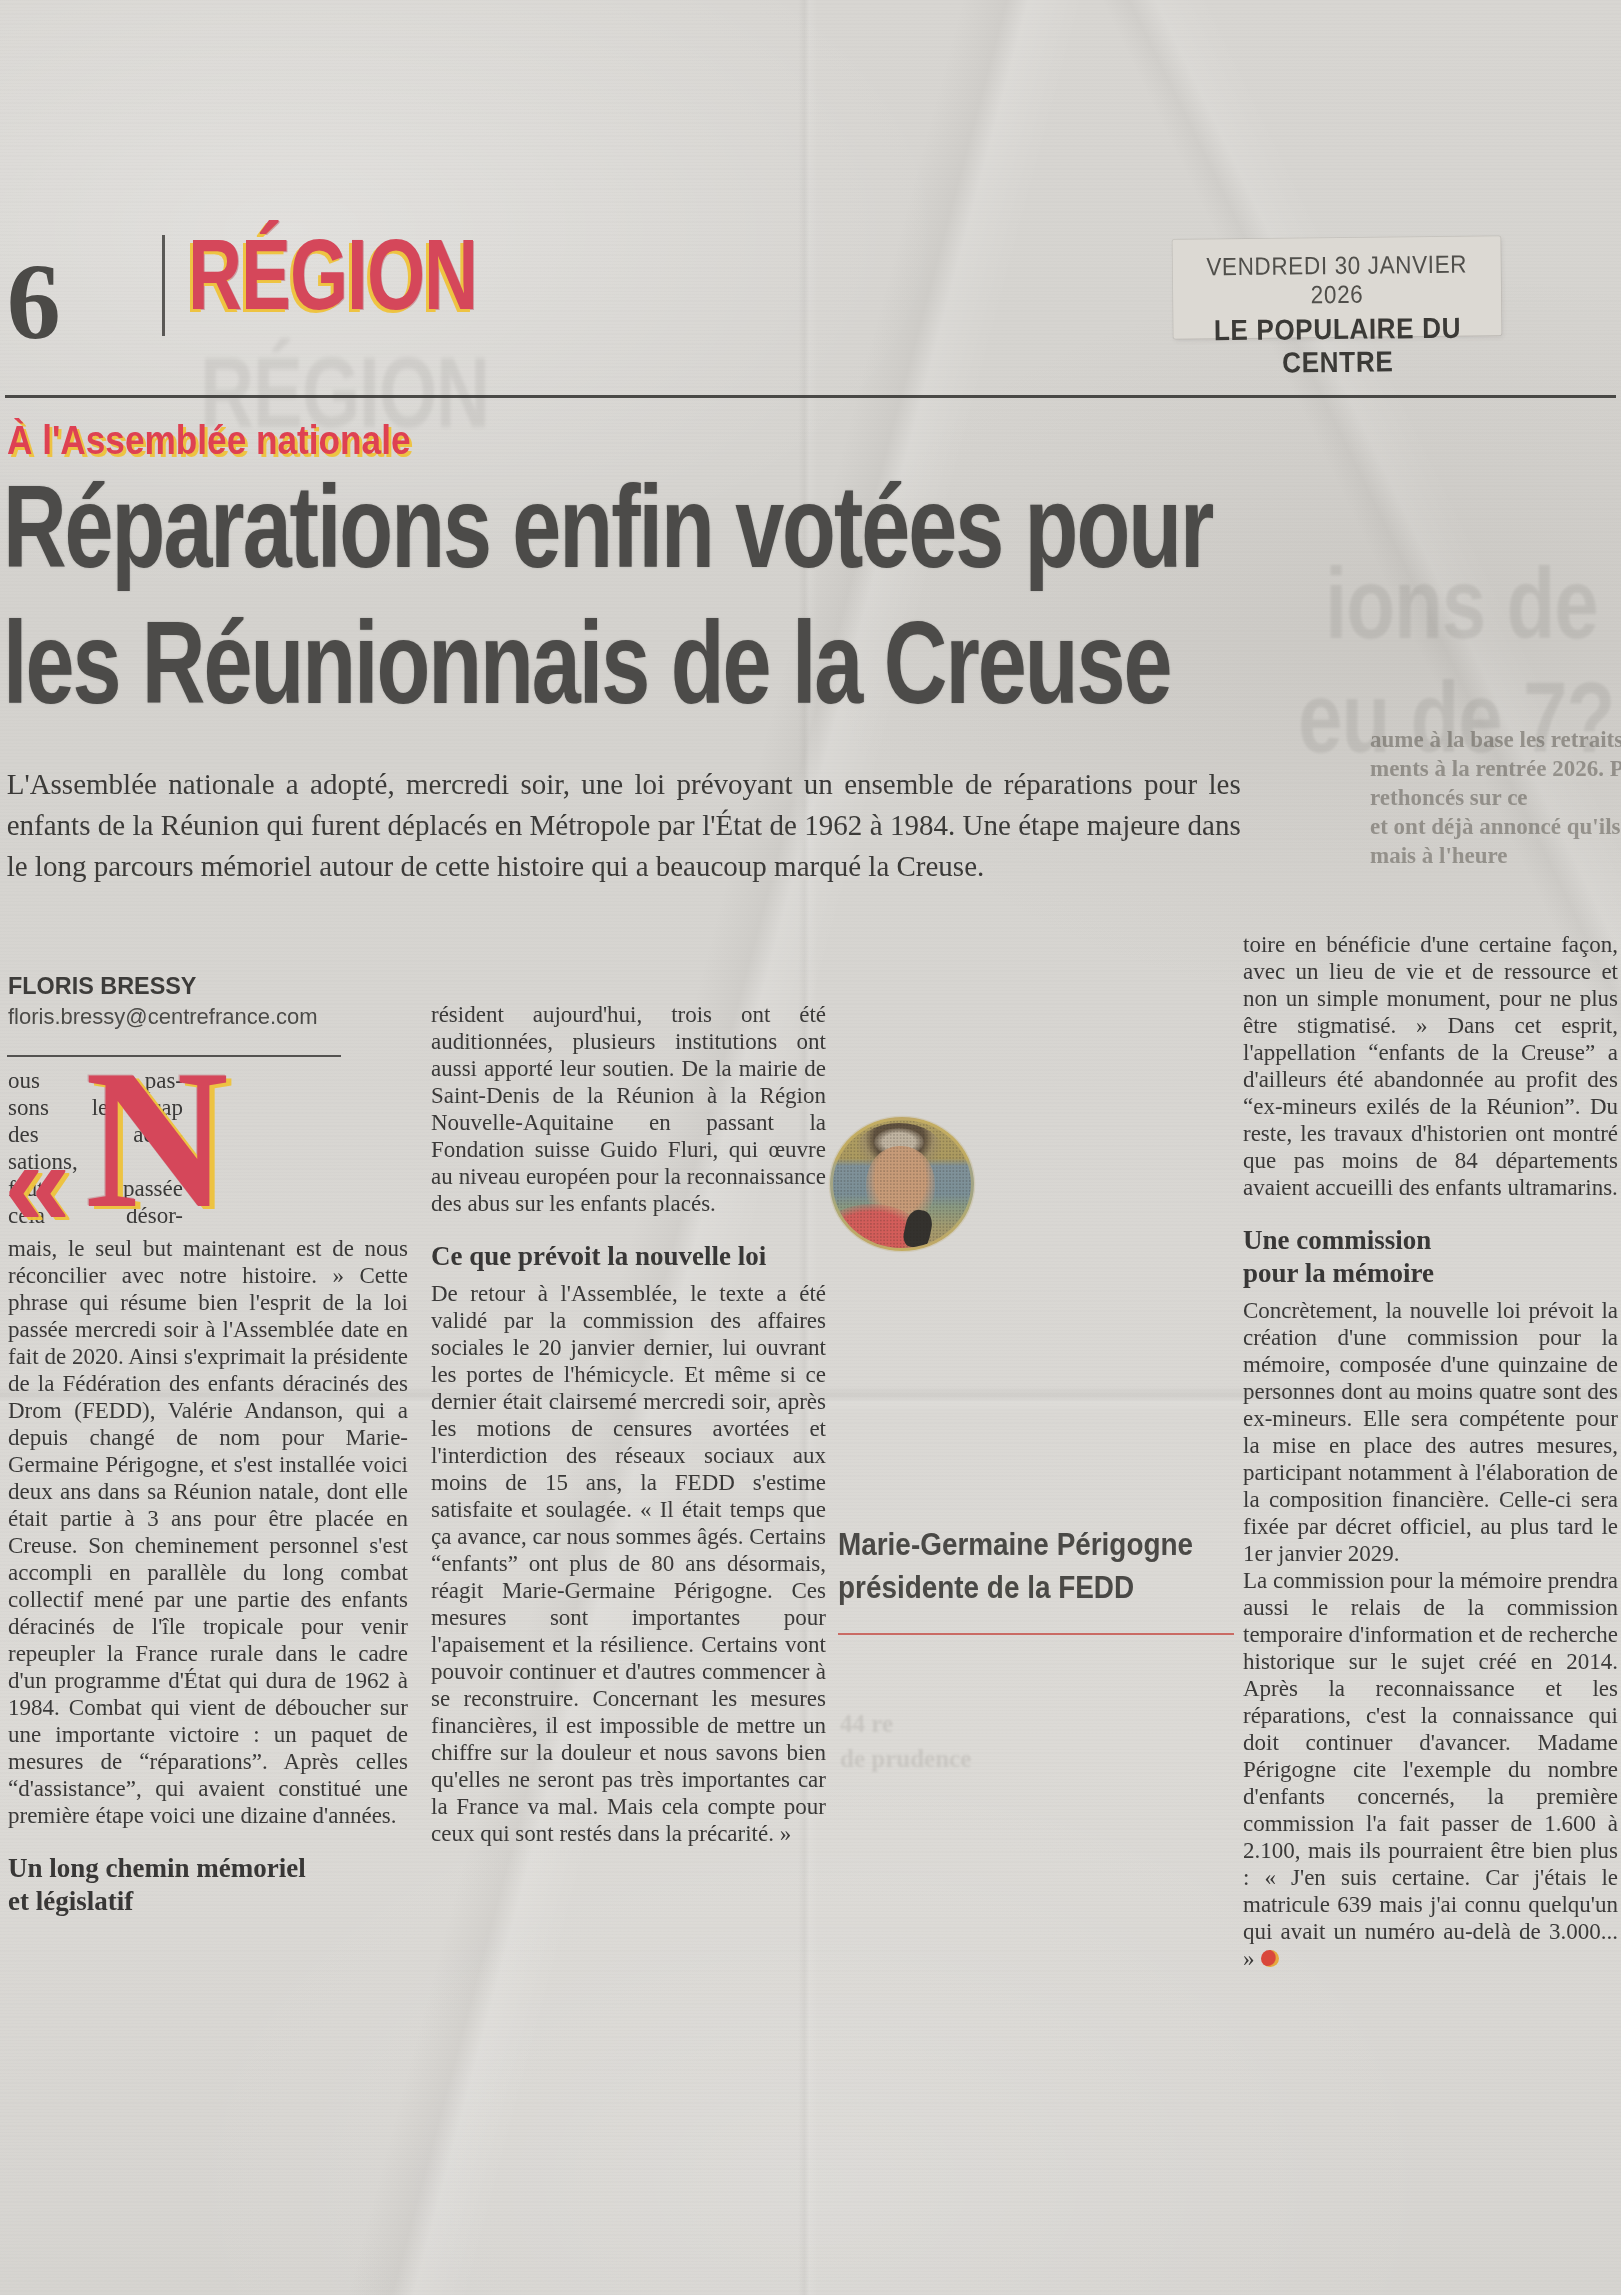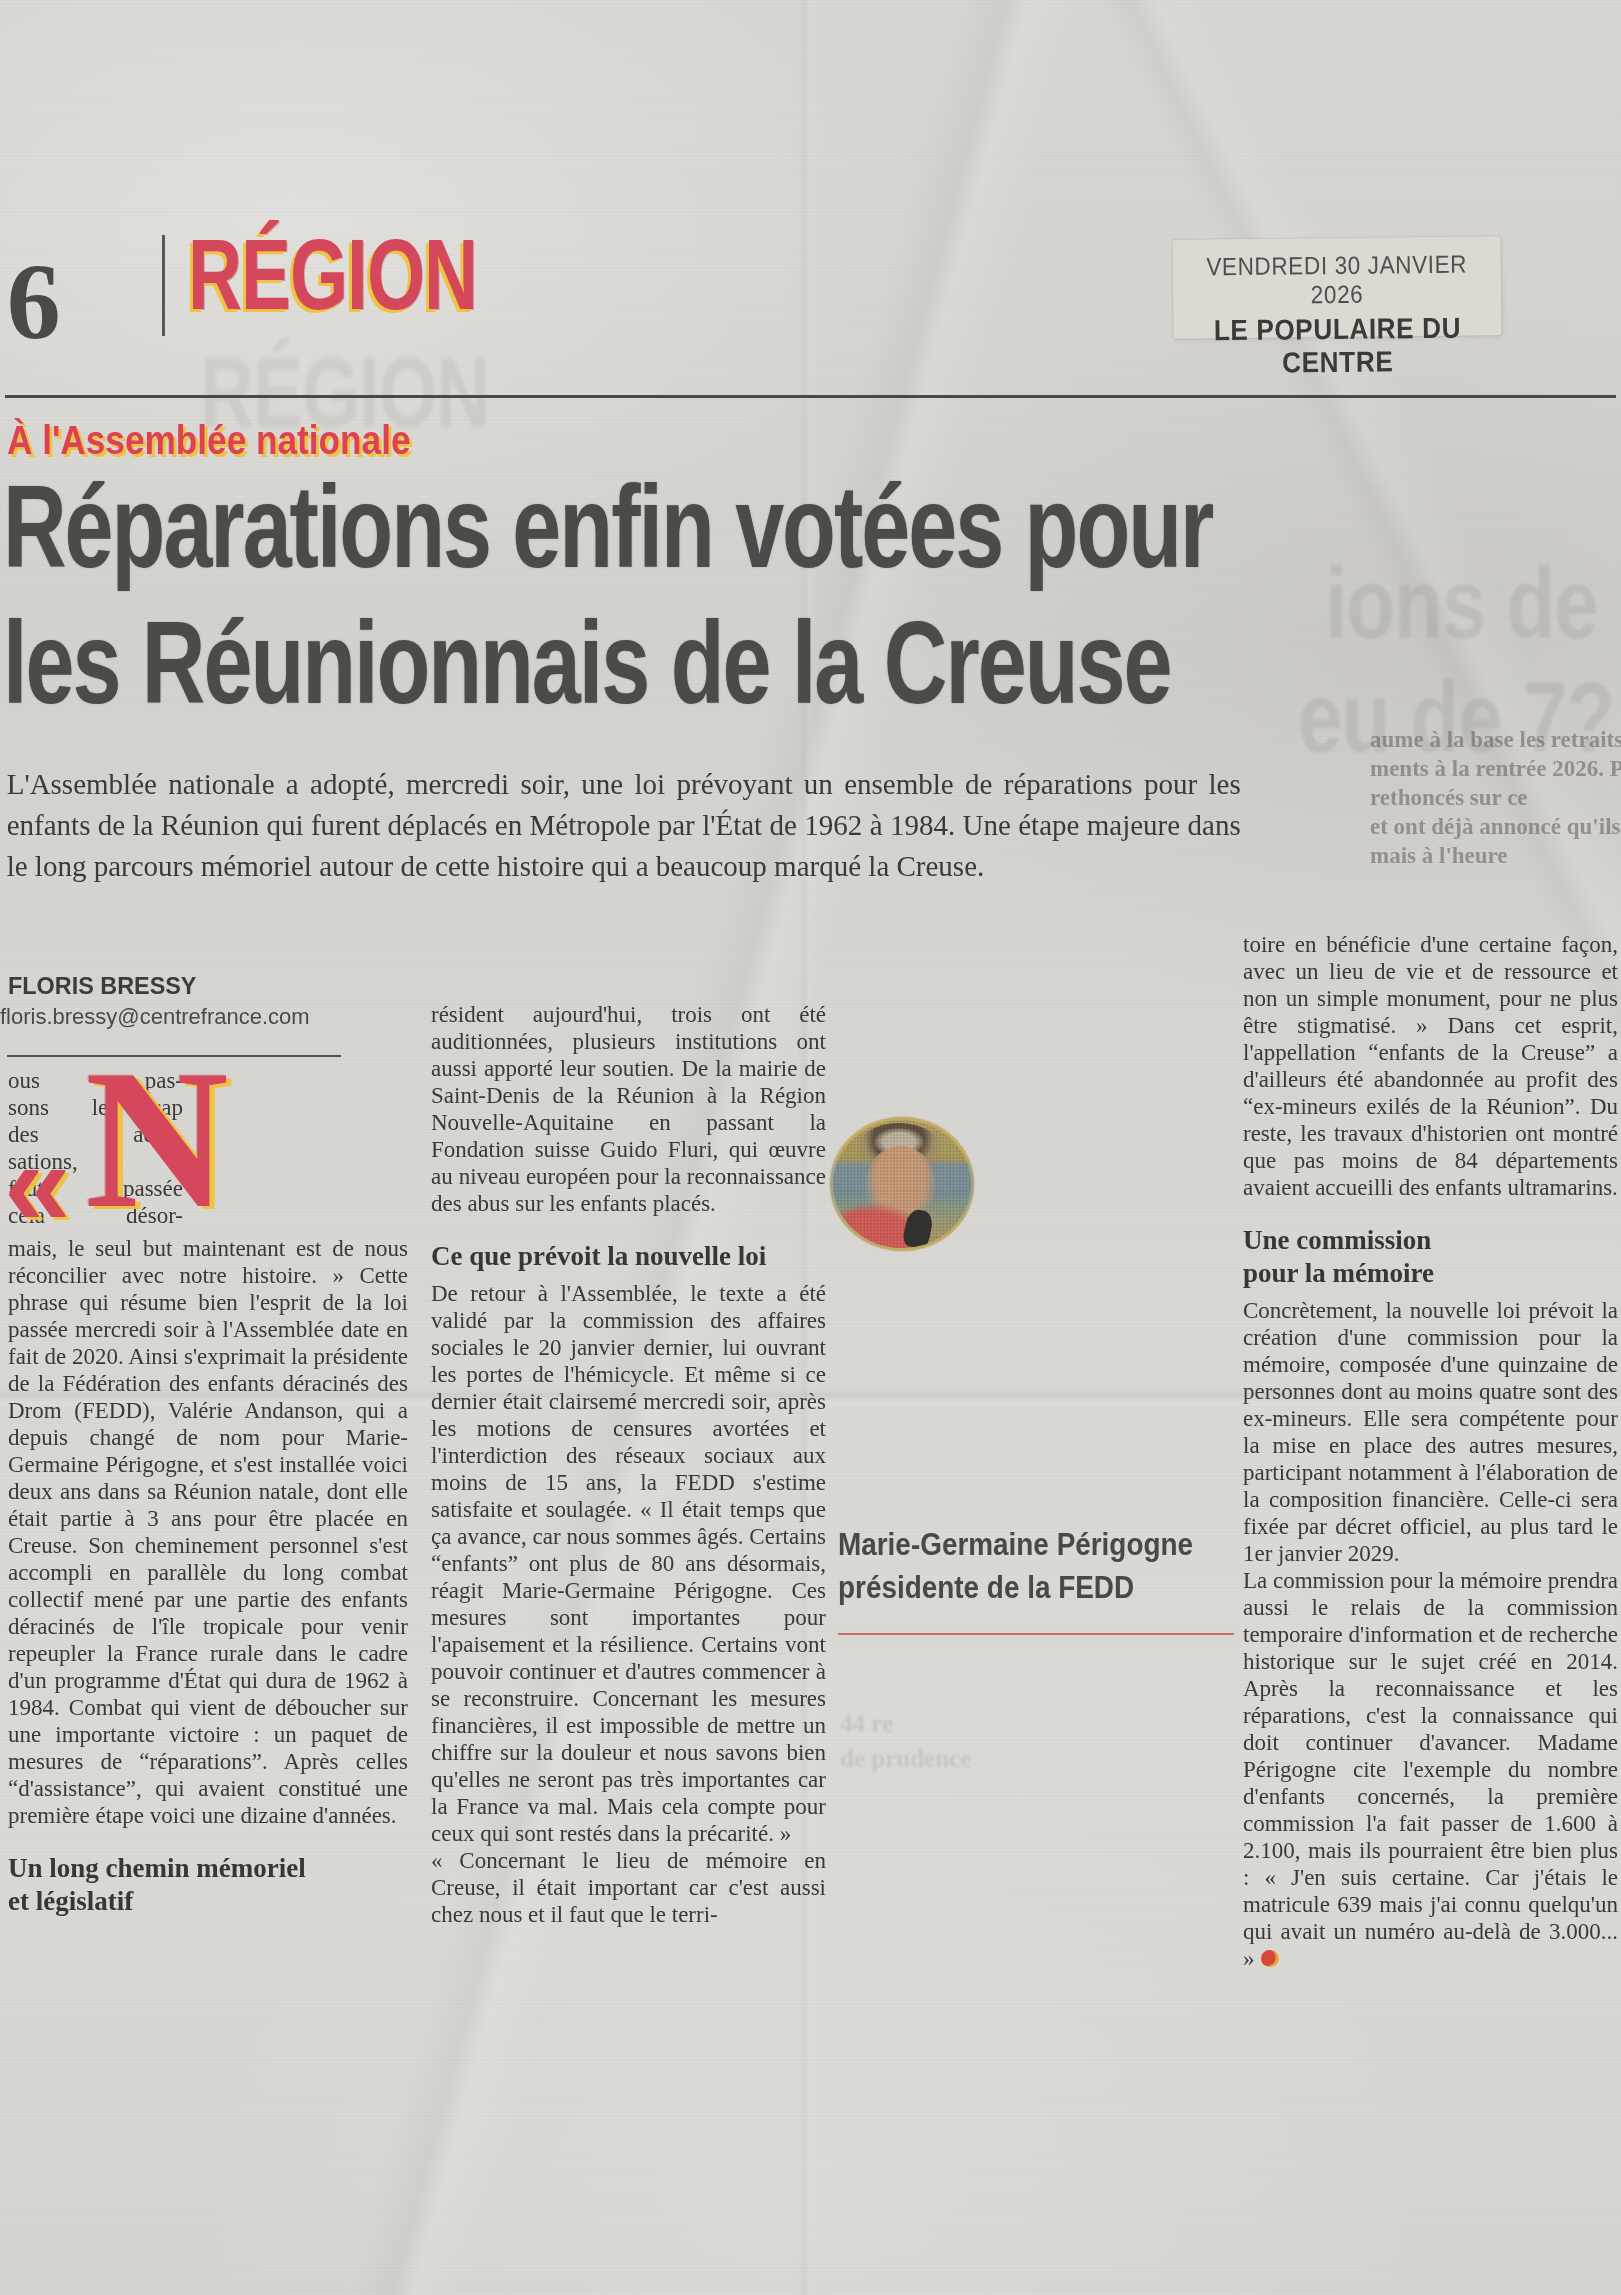--- a/index.html
+++ b/index.html
@@ -41,21 +41,21 @@
 
   
   .kicker{left:6.7px;top:418px;font-size:40px;font-weight:bold;color:#de4152;
     transform:scaleX(.88);text-shadow:3.3px 2.7px 0 rgba(238,194,58,.95);}
   .hl{font-size:116px;font-weight:800;letter-spacing:-2.7px;color:#4c4b49;
     transform:scaleX(.76);line-height:1;text-shadow:0 0 2px rgba(70,68,66,.35);}
   .hl1{left:2.7px;top:469px;}
   .hl2{left:2.7px;top:605px;}
   .lede{left:6.7px;top:764px;width:1234px;font-size:29px;line-height:41px;color:#3b3a38;text-align:justify;}
   .byline-name{left:8px;top:973px;font-size:23.4px;font-weight:bold;color:#3d3c3a;}
-  .byline-mail{left:0;top:1004px;font-size:22px;color:#4b4a47;}
+  .byline-mail{left:8px;top:1004px;font-size:22px;color:#4b4a47;}
   .bylinerule{left:6.7px;top:1055px;width:334px;height:2px;background:rgba(50,49,47,.8);}
 
   
   .col{position:absolute;font-size:23px;line-height:27px;color:#3a3938;text-align:justify;hyphens:auto;}
   .col1{left:8px;top:1067px;width:400px;}
   .col2{left:431px;top:1001px;width:395px;}
   .col4{left:1243px;top:931px;width:375px;}
   .subhead{font-weight:bold;font-size:27px;line-height:33px;text-align:left;color:#383736;}
   .subhead.sp{margin-top:23px;margin-bottom:6.7px;}
   .para{margin:0;}
@@ -159,21 +159,20 @@
     <div class="subhead sp">
       <div>Un long chemin mémoriel</div>
       <div>et législatif</div>
     </div>
   </div>
 
   <div class="col col2">
     <div class="para">résident aujourd'hui, trois ont été auditionnées, plusieurs institutions ont aussi apporté leur soutien. De la mairie de Saint-Denis de la Réunion à la Région Nouvelle-Aquitaine en passant la Fondation suisse Guido Fluri, qui œuvre au niveau européen pour la reconnaissance des abus sur les enfants placés.</div>
     <div class="subhead sp">Ce que prévoit la nouvelle loi</div>
     <div class="para">De retour à l'Assemblée, le texte a été validé par la commission des affaires sociales le 20 janvier dernier, lui ouvrant les portes de l'hémicycle. Et même si ce dernier était clairsemé mercredi soir, après les motions de censures avortées et l'interdiction des réseaux sociaux aux moins de 15 ans, la FEDD s'estime satisfaite et soulagée. « Il était temps que ça avance, car nous sommes âgés. Certains “enfants” ont plus de 80 ans désormais, réagit Marie-Germaine Périgogne. Ces mesures sont importantes pour l'apaisement et la résilience. Certains vont pouvoir continuer et d'autres commencer à se reconstruire. Concernant les mesures financières, il est impossible de mettre un chiffre sur la douleur et nous savons bien qu'elles ne seront pas très importantes car la France va mal. Mais cela compte pour ceux qui sont restés dans la précarité. »</div>
-    <div class="para">« Concernant le lieu de mémoire en Creuse, il était important car c'est aussi chez nous et il faut que le terri-</div>
   </div>
 
   <div class="abs photo">
     <div class="ph-hair"></div>
     <div class="ph-hairlight"></div>
     <div class="ph-face"></div>
     <div class="ph-shirt"></div>
     <div class="ph-mic"></div>
   </div>
   <div class="abs attname nowrap sans">Marie-Germaine Périgogne</div>

